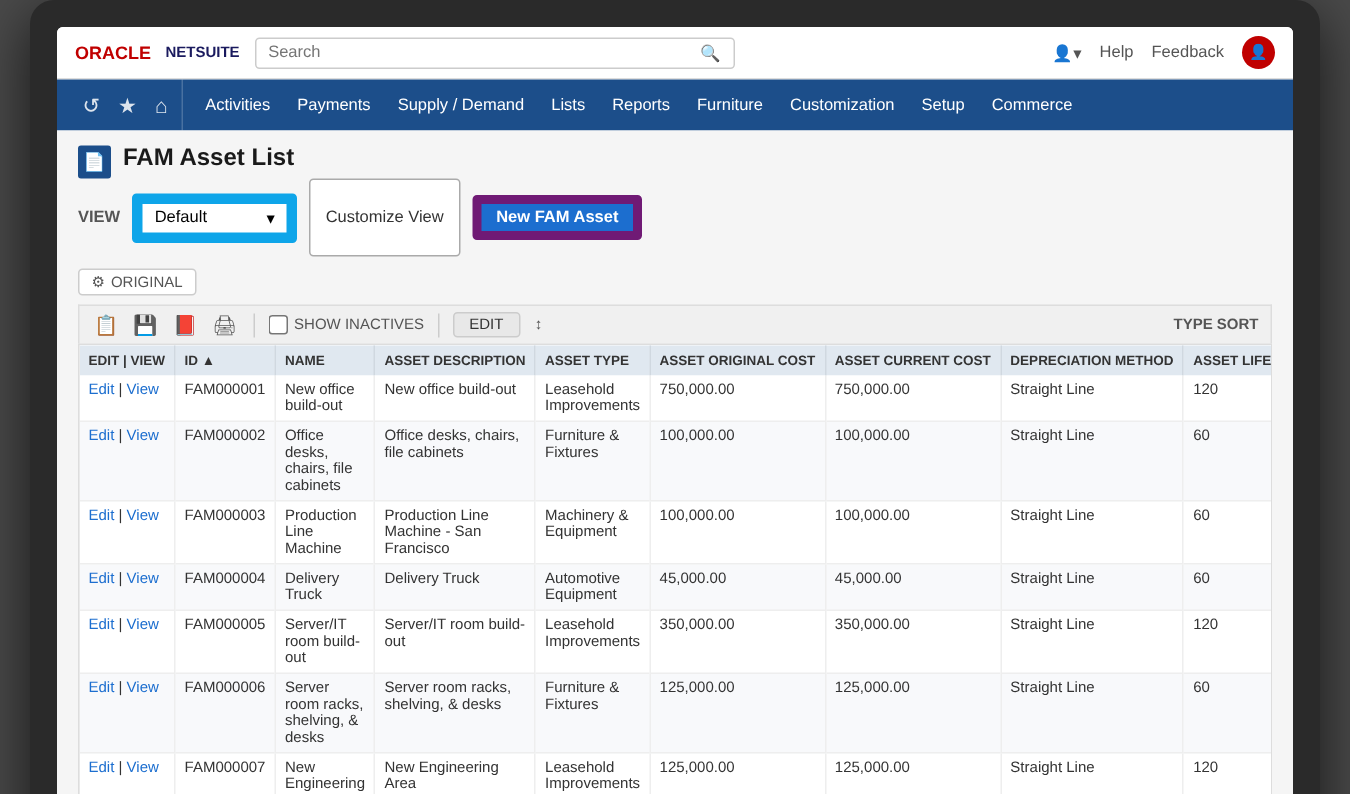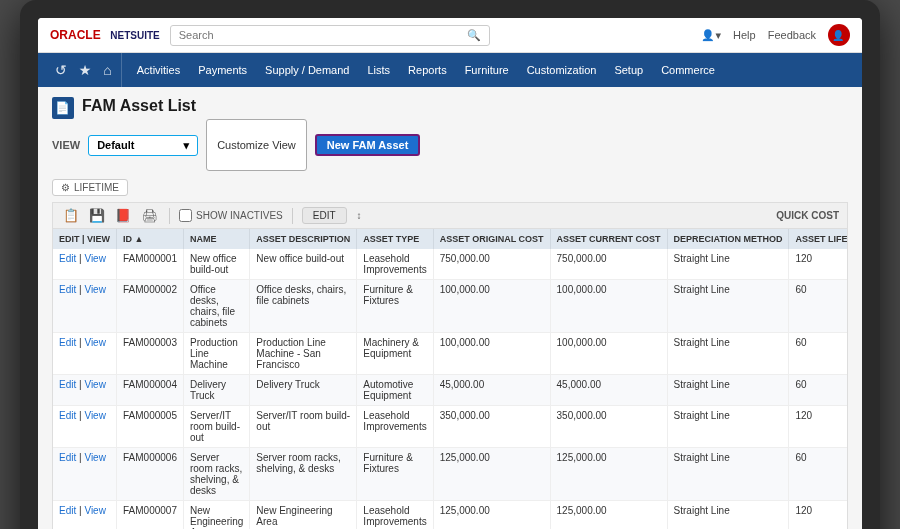--- a/index.html
+++ b/index.html
@@ -142,44 +142,43 @@
       color: #1a1a1a;
     }
     .controls-row {
       display: flex;
       align-items: center;
       gap: 8px;
       margin-bottom: 8px;
     }
     .view-label { font-size: 11px; color: #555; font-weight: bold; }
     .view-select {
-      border: 1px solid #0ea5e9;
+      border: 7px solid #0ea5e9;
       border-radius: 3px;
       padding: 3px 8px;
       font-size: 11px;
       background: #fff;
       min-width: 110px;
       display: flex;
       align-items: center;
       justify-content: space-between;
       cursor: pointer;
-      font-weight: bold;
     }
     .btn-customize {
       background: #fff;
       border: 1px solid #aaa;
       border-radius: 3px;
       padding: 19px 10px;
       font-size: 11px;
       cursor: pointer;
       color: #333;
     }
     .btn-new {
       background: #1c6ecf;
-      border: 2px solid #701a75;
+      border: 6px solid #701a75;
       border-radius: 3px;
       padding: 3px 10px;
       font-size: 11px;
       cursor: pointer;
       color: #fff;
       font-weight: bold;
     }
     .filters-row {
       display: flex;
       align-items: center;
@@ -332,38 +331,38 @@
           <span>Default</span>
           <span>▾</span>
         </div>
         <button class="btn-customize">Customize View</button>
         <button class="btn-new">New FAM Asset</button>
       </div>
 
       <div class="filters-row">
         <button class="filters-btn">
           <span>⚙</span>
-          <span>LIFETIME</span>
+          <span>ORIGINAL</span>
         </button>
       </div>
 
       <div class="table-toolbar">
         <span class="toolbar-icon">📋</span>
         <span class="toolbar-icon">💾</span>
         <span class="toolbar-icon">📕</span>
         <span class="toolbar-icon">🖨</span>
         <div class="toolbar-separator"></div>
         <div class="show-inactives">
           <input type="checkbox" style="">
           <span>SHOW INACTIVES</span>
         </div>
         <div class="toolbar-separator"></div>
         <button class="edit-btn-toolbar">EDIT</button>
         <span style="font-size:10px; color:#555; margin-left:4px;">↕</span>
-        <span class="quick-sort">QUICK COST</span>
+        <span class="quick-sort">TYPE SORT</span>
       </div>
 
       <div class="table-wrap">
         <table>
           <thead>
             <tr>
               <th>EDIT | VIEW</th>
               <th>ID ▲</th>
               <th>NAME</th>
               <th>ASSET DESCRIPTION</th>

